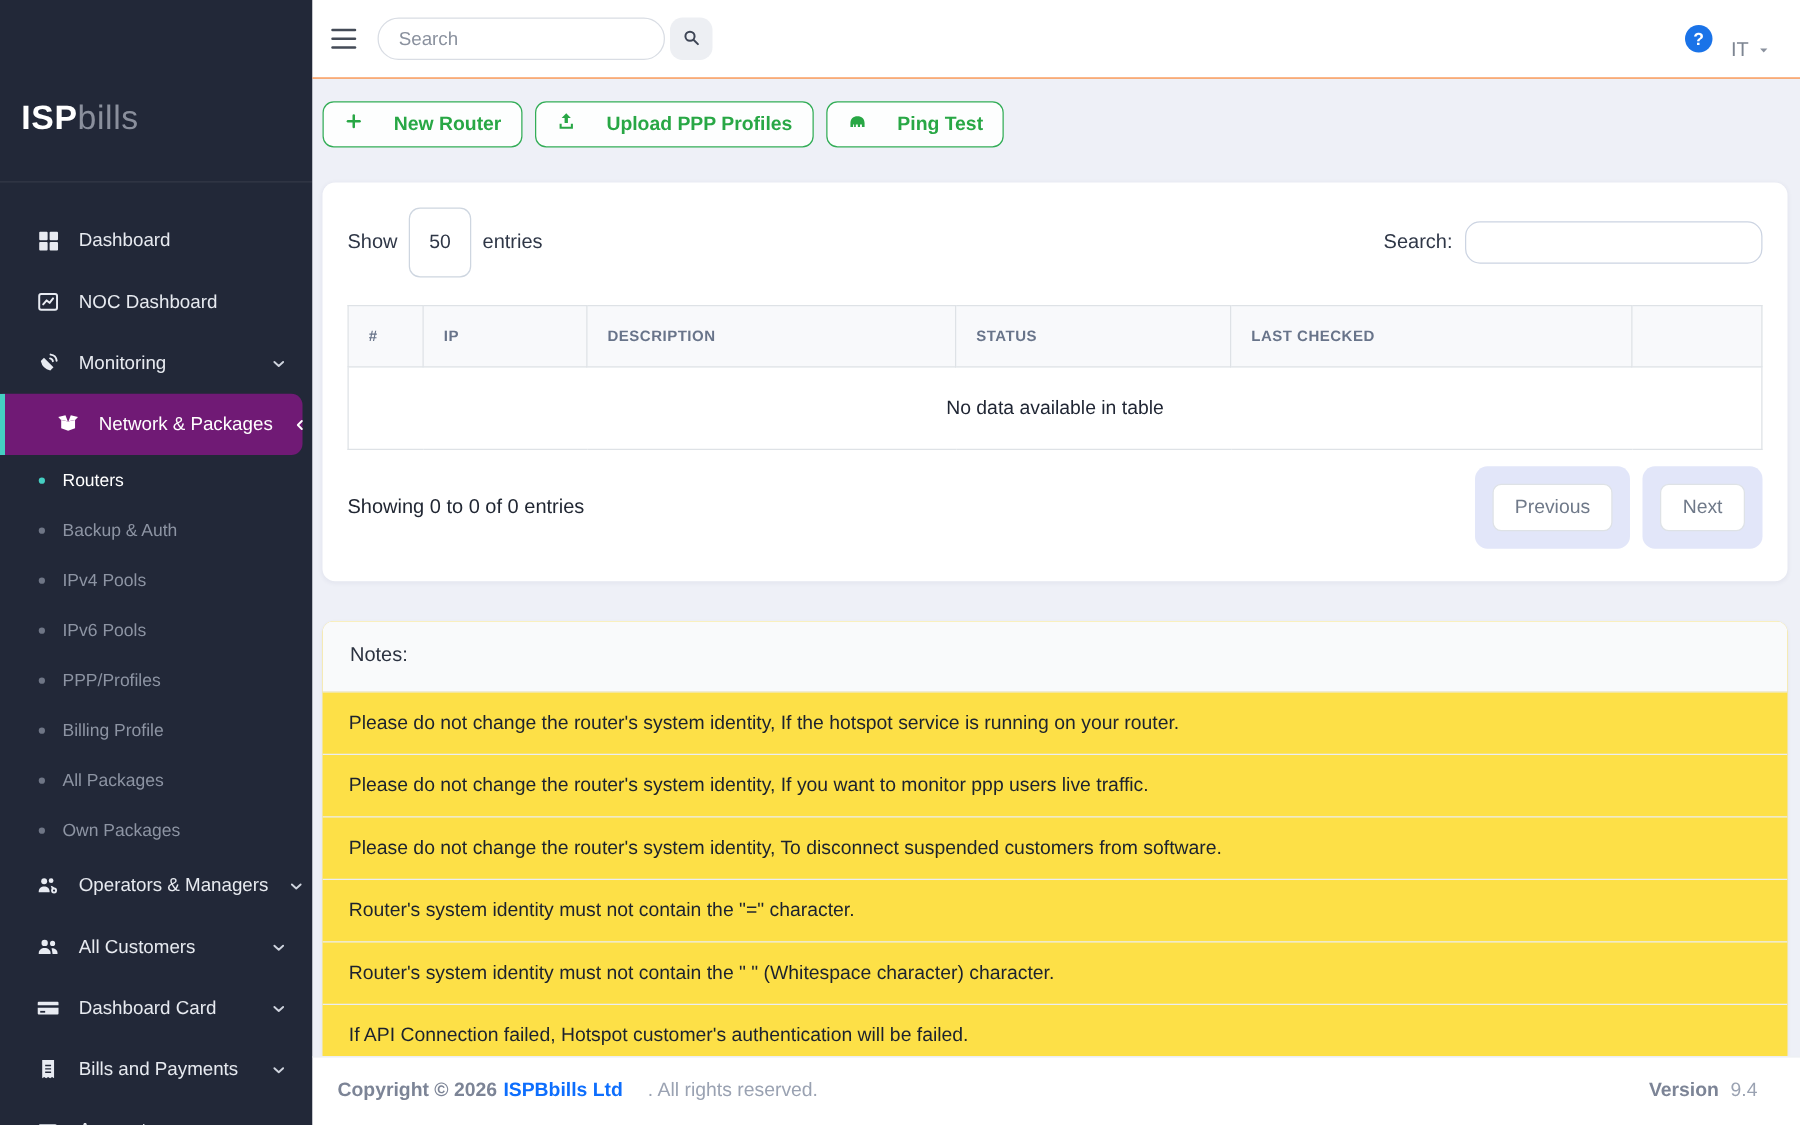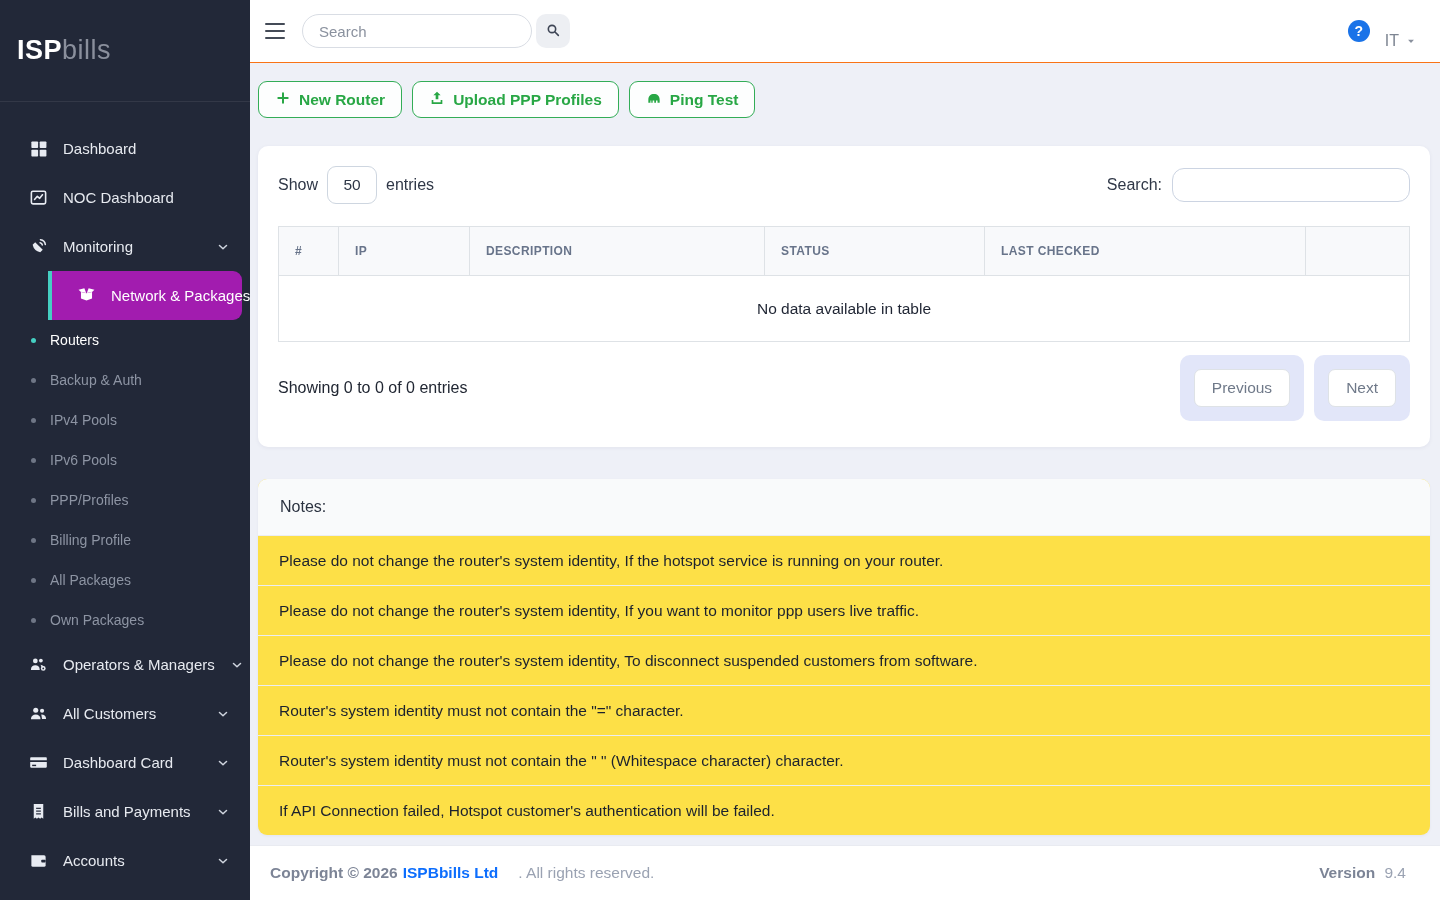--- a/index.html
+++ b/index.html
@@ -2,26 +2,26 @@
 <html><head>
 <meta charset="utf-8">
 <style>
   * { margin:0; padding:0; box-sizing:border-box; }
   html,body { width:1440px; height:900px; overflow:hidden; font-family:"Liberation Sans", sans-serif; background:#eef0f7; }
 
   .app { display:flex; width:1440px; height:900px; }
 
   
   .sidebar { width:250px; height:900px; background:#222838; flex:0 0 250px; overflow:hidden; }
-  .brand { height:102px; display:flex; align-items:center; padding-left:17px; border-bottom:1px solid rgba(255,255,255,.08); }
+  .brand { height:102px; display:flex; align-items:center; padding-left:17px; border-bottom:1px solid rgba(255,255,255,.08);margin-top:44px; }
   .brand-bold { color:#ffffff; font-weight:bold; font-size:27px; letter-spacing:.5px; }
   .brand-light { color:#8a8f9c; font-size:27px; letter-spacing:.5px; }
   .nav { padding-top:22px; }
   .nav-item { height:49px; display:flex; align-items:center; gap:15px; padding:0 20px 0 28px; color:#e7eaf0; font-size:15px; cursor:pointer; }
-  .nav-item.active { margin-right:8px; background:#a21caf; border-left:4px solid #45cfc2; padding-left:24px; border-radius:0 9px 9px 0; color:#ffffff;margin-left:48px; }
+  .nav-item.active { margin-right:8px; background:#701a75; border-left:4px solid #45cfc2; padding-left:40px; border-radius:0 9px 9px 0; color:#ffffff; }
   .nav-icon { width:20px; height:20px; display:flex; align-items:center; justify-content:center; flex:0 0 20px; }
   .nav-icon svg { width:19px; height:19px; }
   .nav-label { white-space:nowrap; }
   .nav-caret { margin-left:auto; width:14px; height:14px; display:flex; }
   .nav-caret svg { width:14px; height:14px; }
   .nav-sub { height:40px; display:flex; align-items:center; gap:14px; padding-left:31px; color:#8d94a3; font-size:14px; cursor:pointer; }
   .dot { width:5px; height:5px; border-radius:50%; background:#6f7686; flex:0 0 5px; }
   .nav-sub.active { color:#ffffff; }
   .nav-sub.active .dot { background:#45cfc2; }
 
@@ -37,28 +37,28 @@
   .search-btn svg { width:16px; height:16px; }
   .top-right { margin-left:auto; display:flex; align-items:center; gap:15px; }
   .help-badge { width:22px; height:22px; border-radius:50%; background:#1a73e8; color:#fff; font-size:14px; font-weight:bold; display:flex; align-items:center; justify-content:center; cursor:pointer; }
   .lang { display:flex; align-items:center; gap:7px; color:#7d8592; font-size:16px; cursor:pointer;margin-top:19px; }
   .lang svg { width:10px; height:10px; }
 
   .content { flex:1; background:#eef0f7; padding:18px 10px 0 8px; overflow:hidden; }
 
   
   .actions { display:flex; gap:10px; }
-  .btn-green { display:inline-flex; align-items:center; gap:8px; height:37px; padding:0 16px; background:#fdfefe; border:1px solid #33ad57; border-radius:9px; color:#28a745; font-size:15.5px; font-weight:600; cursor:pointer; font-family:"Liberation Sans", sans-serif; }
+  .btn-green { display:inline-flex; align-items:center; gap:24px; height:37px; padding:0 16px; background:#fdfefe; border:1px solid #33ad57; border-radius:9px; color:#28a745; font-size:15.5px; font-weight:600; cursor:pointer; font-family:"Liberation Sans", sans-serif; }
   .btn-green svg { width:16px; height:16px; }
 
   
   .card { margin-top:28px; background:#ffffff; border-radius:10px; padding:20px 20px 26px; box-shadow:0 1px 4px rgba(30,40,90,.06); }
   .card-head { display:flex; justify-content:space-between; align-items:center; }
   .len-wrap { display:flex; align-items:center; font-size:16px; color:#2f3747; }
-  .len-select { width:50px; height:38px; margin:0 9px; border:1px solid #ced6e0; border-radius:9px; display:flex; align-items:center; justify-content:center; font-size:15.5px; color:#2f3747; cursor:pointer; }
+  .len-select { width:50px; height:56px; margin:0 9px; border:1px solid #ced6e0; border-radius:9px; display:flex; align-items:center; justify-content:center; font-size:15.5px; color:#2f3747; cursor:pointer; }
   .tsearch-wrap { display:flex; align-items:center; font-size:16px; color:#2f3747; }
   .tsearch-input { margin-left:10px; width:238px; height:34px; border:1px solid #ccd4e2; border-radius:12px; padding:0 12px; font-size:15px; outline:none; font-family:"Liberation Sans", sans-serif; }
 
   table.grid { margin-top:22px; width:100%; border-collapse:collapse; }
   table.grid th { height:49px; background:#f8f9fb; border:1px solid #dee2e6; font-size:12px; font-weight:bold; color:#68748a; letter-spacing:.4px; text-align:left; padding-left:16px; }
   table.grid td { border:1px solid #dee2e6; height:66px; text-align:center; font-size:15.5px; color:#1f2533; }
 
   .card-foot { margin-top:13px; display:flex; justify-content:space-between; align-items:center; }
   .info-text { font-size:16px; color:#212733; }
   .pager { display:flex; gap:10px; }

